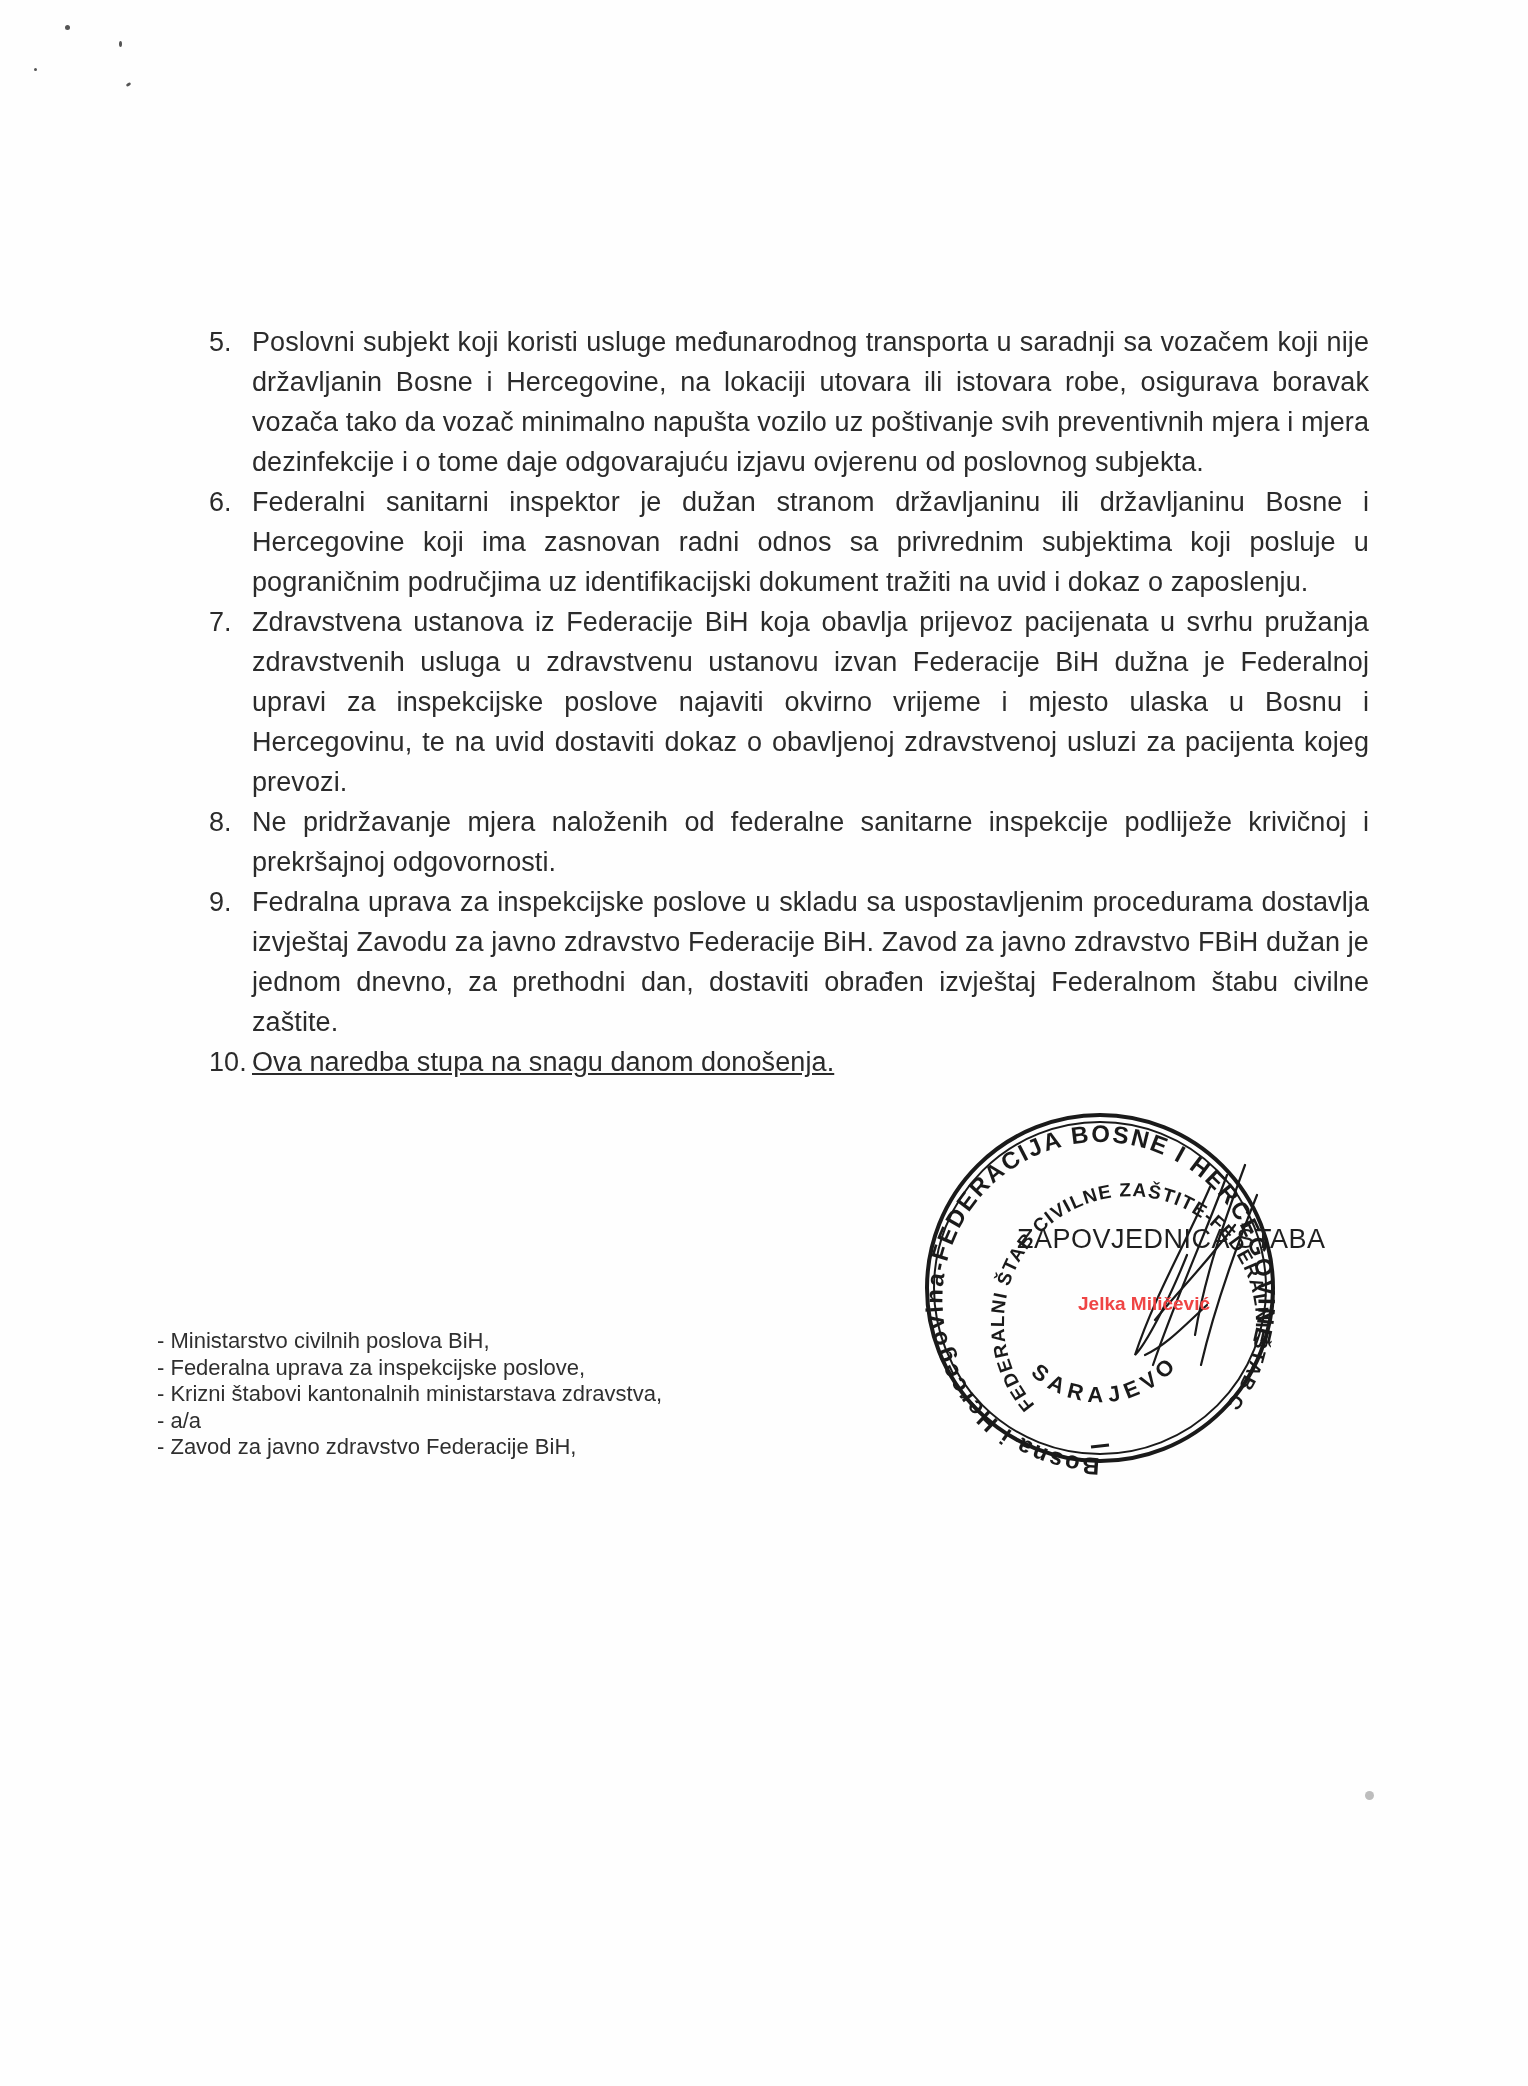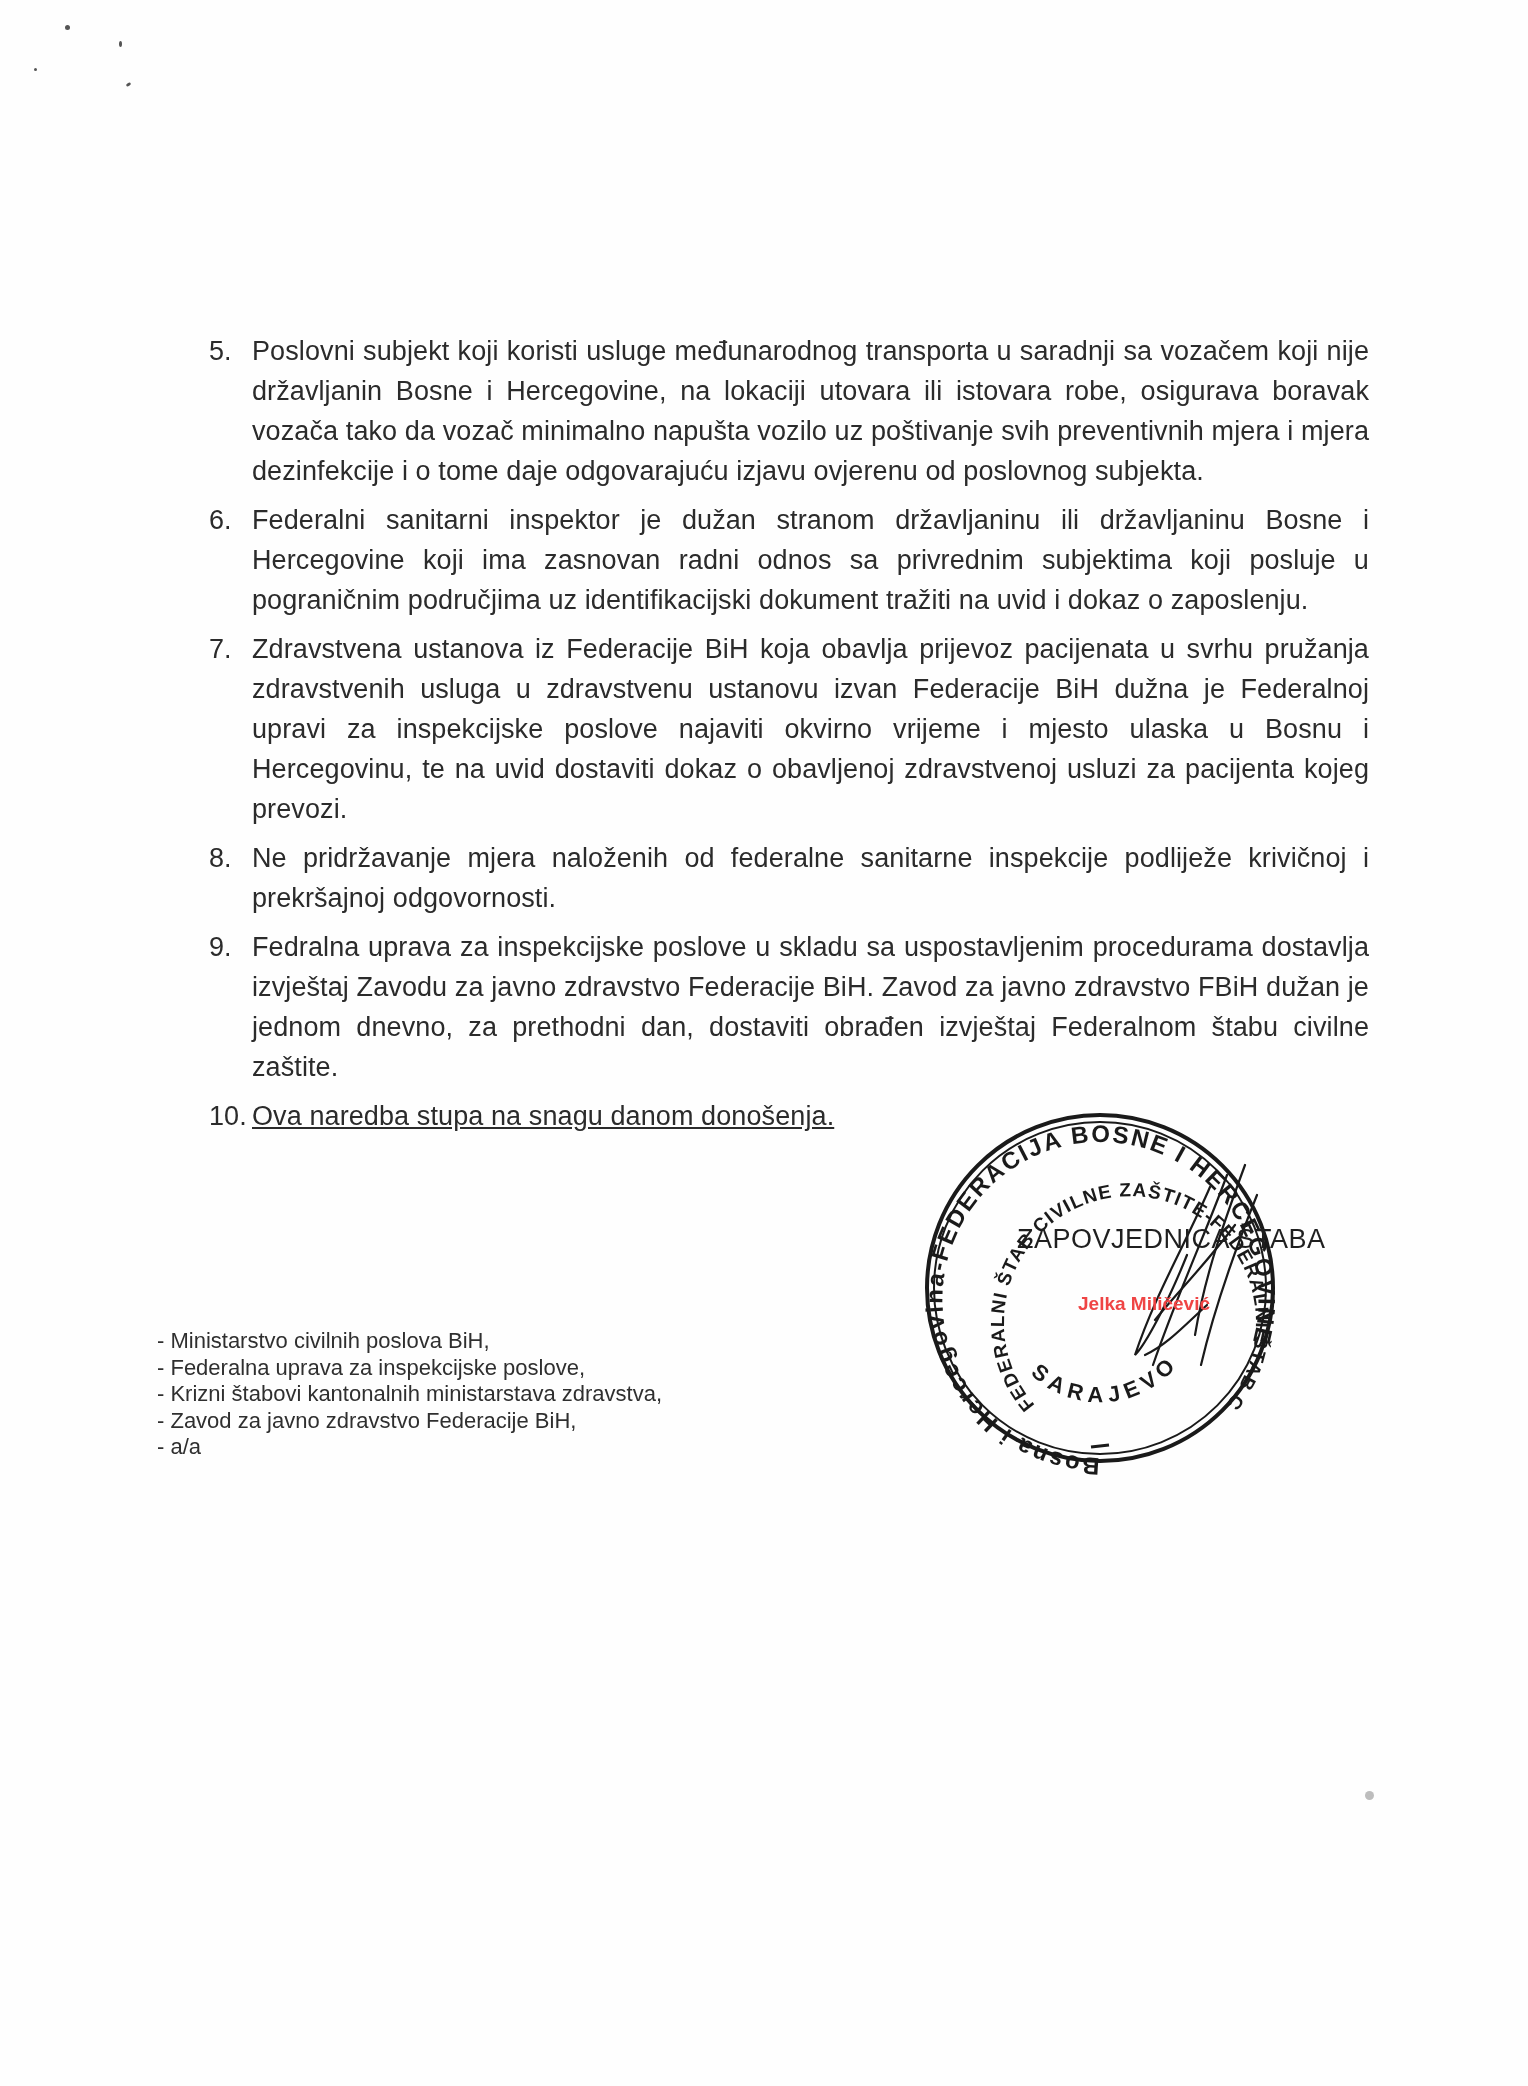--- a/index.html
+++ b/index.html
@@ -47,21 +47,20 @@
   }
   .item .num {
     position: absolute;
     left: 0;
     top: 0;
   }
   .item .text {
     display: block;
     text-align: justify;
     text-align-last: left;
-    margin-top: 9px;
   }
   .item.last .text { text-align: right; }
   .item.ten { padding-left: 43px; text-decoration: underline; }
   .item.ten .num { left: 0; }
   .item.ten .text { margin-left: 0; }
 
   
   .stamp {
     position: absolute;
     left: 905px;
@@ -179,18 +178,18 @@
   </div>
 
   <div class="sig-title">ZAPOVJEDNICA ŠTABA</div>
   <div class="sig-name">Jelka Miličević</div>
 
   <div class="dist">
     <ul>
       <li>- Ministarstvo civilnih poslova BiH,</li>
       <li>- Federalna uprava za inspekcijske poslove,</li>
       <li>- Krizni štabovi kantonalnih ministarstava zdravstva,</li>
+      <li>-  a/a</li>
       <li>- Zavod za javno zdravstvo Federacije BiH,</li>
-      <li>-  a/a</li>
     </ul>
   </div>
 
 </div>
 
 </body></html>

